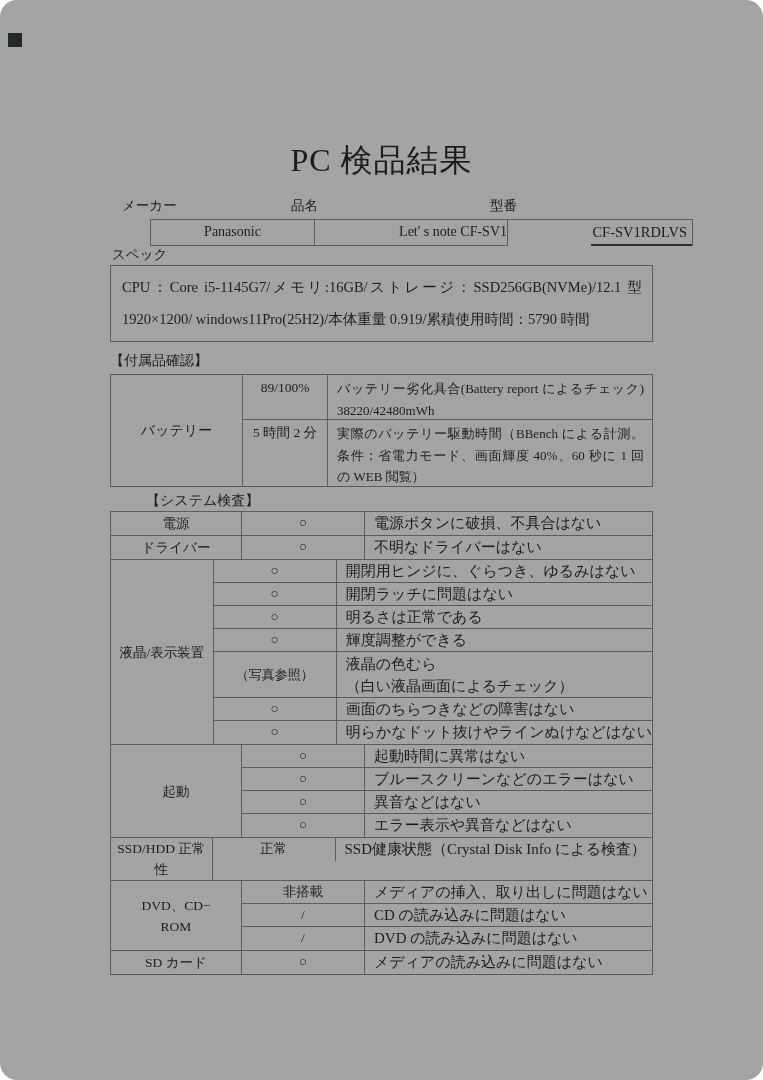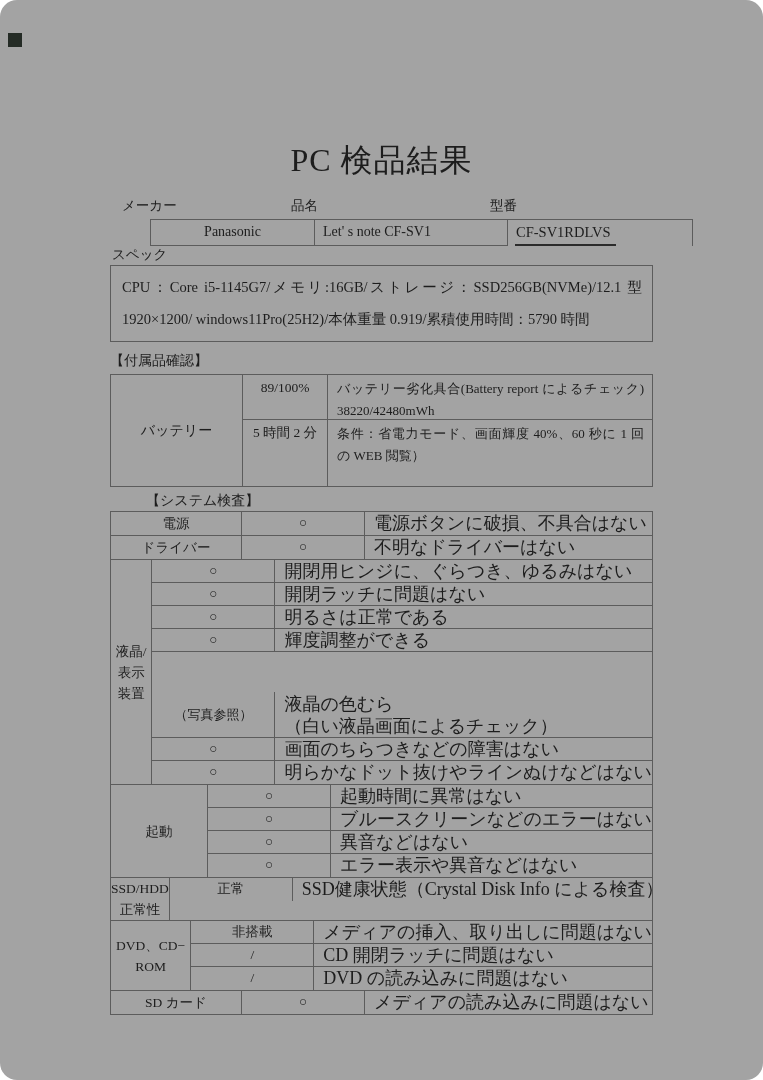--- a/index.html
+++ b/index.html
@@ -21,21 +21,21 @@
     position:absolute; left:110px; top:197px; width:543px;
     display:grid; grid-template-columns:165px 193px 185px; font-size:13.5px; line-height:17px;margin-left:9px;
   }
   .hl1 { padding-left:3px; } .hl2 { padding-left:7px; } .hl3 { padding-left:13px; }
 
   .table1 {
     position:absolute; left:110px; top:219px; width:543px; height:26px;
     display:grid; grid-template-columns:165px 193px 185px;
     border-top:1px solid #5c5c5c; box-sizing:border-box;margin-left:40px;
   }
-  .t1c { box-sizing:border-box; font-size:14px; line-height:24px; white-space:nowrap; }
+  .t1c { box-sizing:border-box; font-size:14px; line-height:24px; white-space:nowrap;text-align:right; }
   .t1c1 { border-left:1px solid #5c5c5c; border-right:1px solid #5c5c5c; border-bottom:1px solid #5c5c5c; text-align:center; }
   .t1c2 { border-right:1px solid #5c5c5c; border-bottom:1px solid #5c5c5c; padding-left:8px; }
   .t1c3 { border-right:1px solid #5c5c5c; padding-left:7px; }
   .model { display:inline-block; border-bottom:2px solid #2b2b2b; padding:0 5px 0 1px; font-size:14.5px; }
 
   .spec-label { position:absolute; left:112px; top:246px; font-size:13.5px; }
   .spec-box {
     position:absolute; left:110px; top:265px; width:543px; height:77px;
     border:1px solid #5c5c5c; box-sizing:border-box;
     padding:5px 10px 9px 11px; font-size:14.5px; line-height:32px;
@@ -67,25 +67,25 @@
     border:1px solid #5c5c5c; box-sizing:border-box;
   }
   .sys-group { display:flex; border-bottom:1px solid #5c5c5c; }
   .sys-group:last-child { border-bottom:none; }
   .sys-label { width:131px; border-right:1px solid #5c5c5c; box-sizing:border-box;
     display:flex; align-items:center; justify-content:center; text-align:center;
     font-size:13.5px; line-height:21px; white-space:pre-line; }
   .sys-rows { flex:1; display:flex; flex-direction:column; }
   .sys-row { display:flex; height:23px; border-bottom:1px solid #5c5c5c; box-sizing:border-box; }
   .sys-row:last-child { border-bottom:none; }
-  .sys-row.tall { height:46px;margin-top:40px; }
+  .sys-row.tall { height:46px; }
   .sys-mark { width:123px; border-right:1px solid #5c5c5c; box-sizing:border-box;
     text-align:center; font-size:13.5px; line-height:22px; white-space:nowrap; }
   .tall .sys-mark { line-height:45px; font-size:13px; }
-  .sys-desc { flex:1; box-sizing:border-box; padding-left:9px; font-size:18px; line-height:22px; white-space:nowrap; }
+  .sys-desc { flex:1; box-sizing:border-box; padding-left:9px; font-size:15px; line-height:22px; white-space:nowrap; }
   .tall .sys-desc { line-height:22px; padding-top:1px; }
   .sys-desc.jl { padding-right:6px; }
 </style>
 </head>
 <body>
 
 <div class="page">
   <div class="corner-mark"></div>
 
   <h1 class="title">PC 検品結果</h1>
@@ -118,20 +118,21 @@
         <div class="bat-row r0">
           <div class="bat-val">89/100%</div>
           <div class="bat-desc">
             <div class="jl">バッテリー劣化具合(Battery report によるチェック)</div>
             <div>38220/42480mWh</div>
           </div>
         </div>
         <div class="bat-row r1">
           <div class="bat-val">5 時間 2 分</div>
           <div class="bat-desc">
+            <div class="jl">実際のバッテリー駆動時間（BBench による計測。</div>
             <div class="jl">条件：省電力モード、画面輝度 40%、60 秒に 1 回</div>
             <div>の WEB 閲覧）</div>
           </div>
         </div>
       </div>
   </div>
 
   <div class="heading sys-heading">【システム検査】</div>
 
   <div class="system" id="system-table">
@@ -222,21 +223,21 @@
       <div class="sys-group">
         <div class="sys-label">DVD、CD−
 ROM</div>
         <div class="sys-rows">
           <div class="sys-row">
             <div class="sys-mark">非搭載</div>
             <div class="sys-desc">メディアの挿入、取り出しに問題はない</div>
           </div>
           <div class="sys-row">
             <div class="sys-mark">/</div>
-            <div class="sys-desc">CD 開閉ラッチに問題はない</div>
+            <div class="sys-desc">CD の読み込みに問題はない</div>
           </div>
           <div class="sys-row">
             <div class="sys-mark">/</div>
             <div class="sys-desc">DVD の読み込みに問題はない</div>
           </div>
         </div>
       </div>
       <div class="sys-group">
         <div class="sys-label">SD カード</div>
         <div class="sys-rows">

